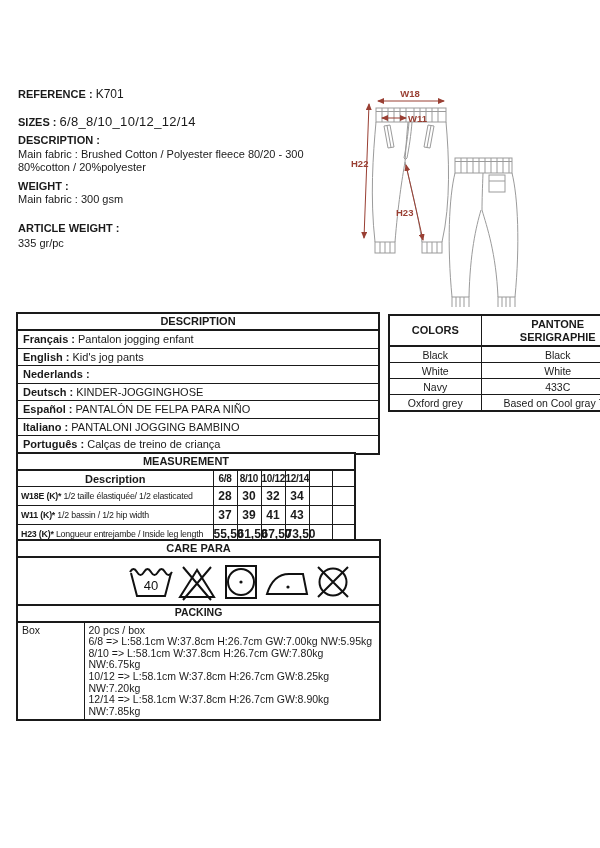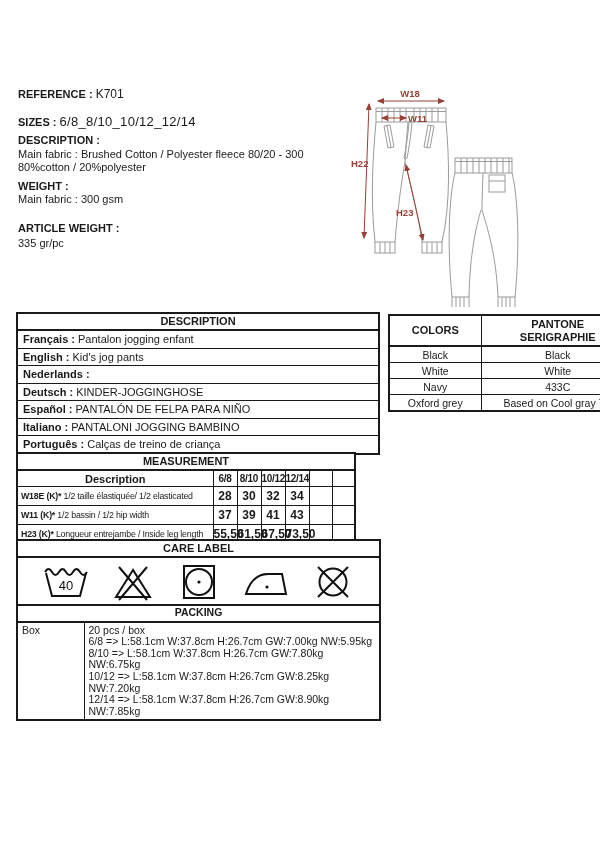--- a/index.html
+++ b/index.html
@@ -46,21 +46,21 @@
   .meas-tbl td { text-align: center; }
   .meas-tbl td.dsc { text-align: left; font-size: 8.8px; letter-spacing: -0.2px;
                      line-height: 10px; padding: 2px 2px 2px 3px; }
   .meas-tbl td.dhd { font-weight: bold; font-size: 11px; }
   .meas-tbl td.shd { font-weight: bold; font-size: 10px; padding: 2px 0; letter-spacing:-0.3px; }
   .meas-tbl td.val { font-weight: bold; font-size: 12px; padding: 2px 0; }
 
   
   .care-tbl { left: 16px; top: 539px; width: 365px; }
   .care-row td { padding: 4px 10px 5px 10px; }
-  .care-icons { display: flex; justify-content: space-between; align-items: center; padding: 0 14px; }
+  .care-icons { display: flex; justify-content: flex-end; align-items: center; padding: 0 14px; }
   .care-icons svg { display: block; }
 
   
   .pack-tbl { left: 16px; top: 604px; width: 365px; }
   .pack-tbl td { font-size: 10.5px; line-height: 11.6px; vertical-align: top; padding: 2px 4px; }
   .pack-tbl col.p1 { width: 67px; }
 
   
   .diagram { left: 340px; top: 85px; width: 260px; height: 222px; }
   .sketch { stroke: #9b9b9b; stroke-width: 1; fill: none; }
@@ -263,21 +263,21 @@
     <td class="val"></td>
     <td class="val"></td>
     <td class="val"></td>
   </tr>
 </tbody>
   </table>
 
 <table class="abs tbl care-tbl">
   <tbody>
       <tr>
-        <td class="ttl">CARE LABEL</td>
+        <td class="ttl">CARE PARA</td>
       </tr>
   <tr class="care-row">
         <td>
     <div class="care-icons">
       <svg class="careic" width="48" height="40" viewBox="0 0 48 40">
         <path d="M4,11 L10,34 L38,34 L44,11"></path>
         <path d="M3,10 q3.5,-6 7,0 t7,0 t7,0 t7,0 t7,0 t7,0"></path>
         <text x="24" y="28" text-anchor="middle" font-size="13" fill="#111" stroke="none">40</text>
       </svg>
       <svg class="careic" width="44" height="40" viewBox="0 0 44 40">

